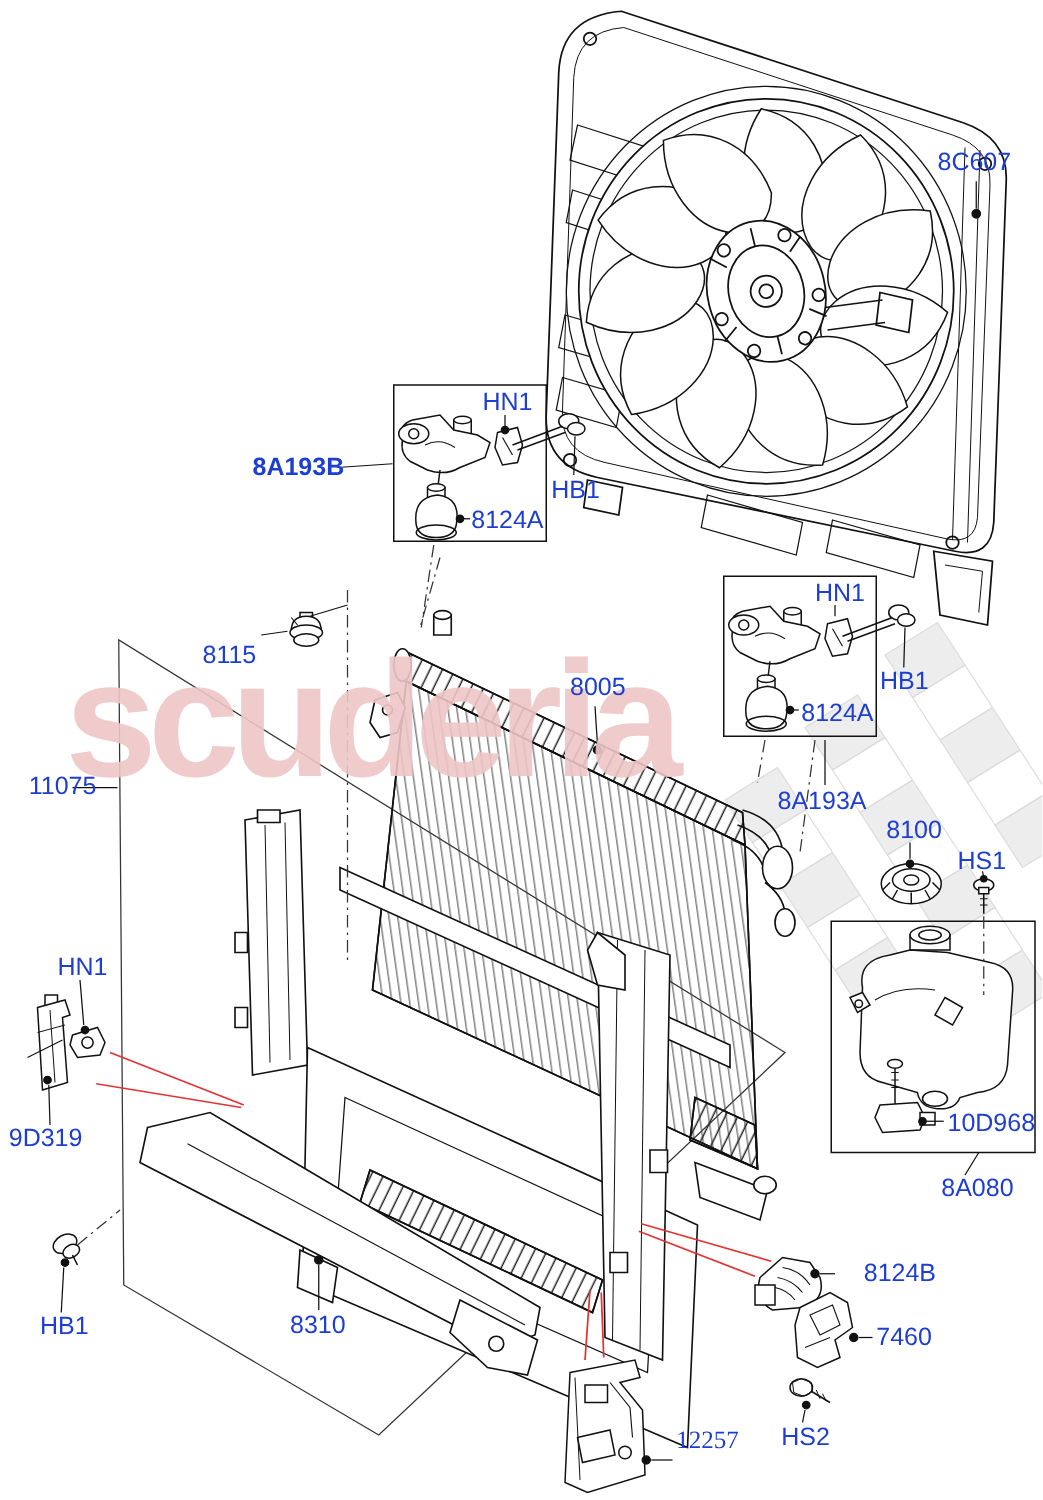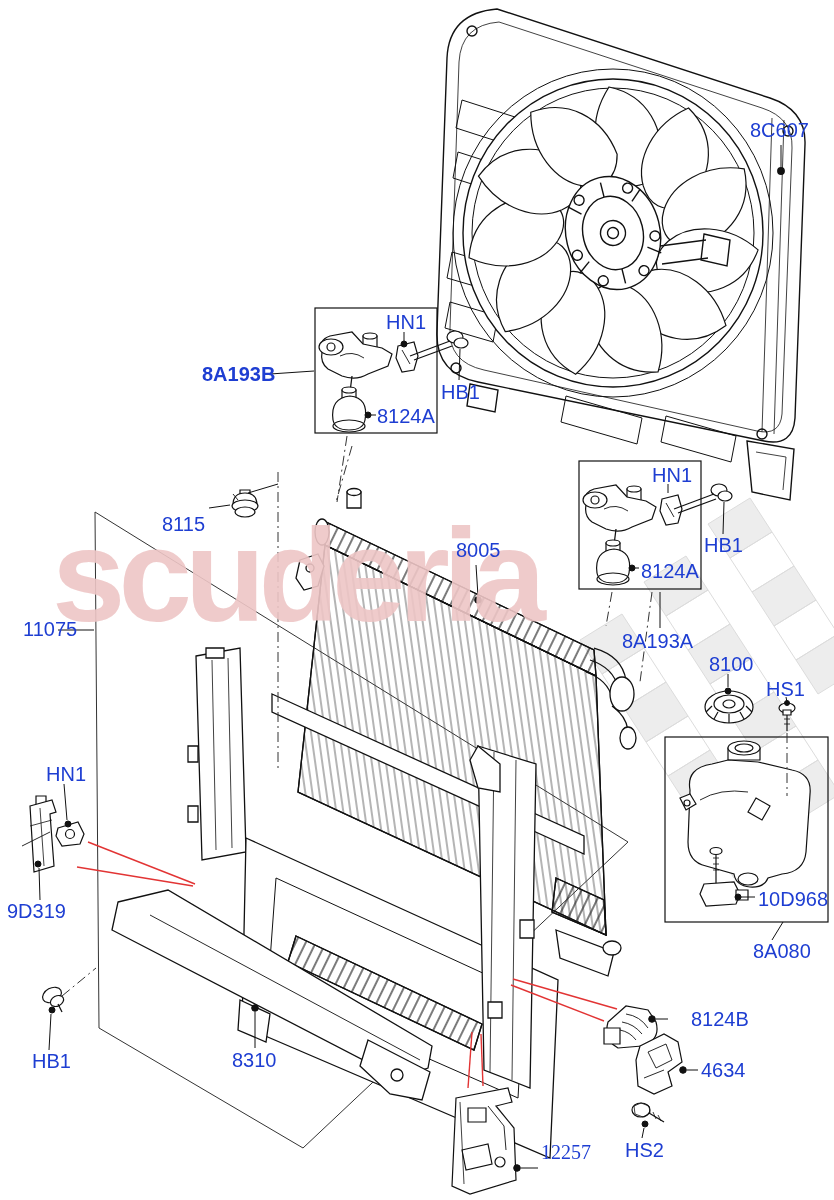--- a/index.html
+++ b/index.html
@@ -396,17 +396,17 @@
 <div class="callout" style="left:622px;top:631px;">8A193A</div>
 <div class="callout" style="left:709px;top:654px;">8100</div>
 <div class="callout" style="left:766px;top:679px;">HS1</div>
 <div class="callout" style="left:758px;top:889px;">10D968</div>
 <div class="callout" style="left:753px;top:941px;text-align:center;">8A080</div>
 <div class="callout" style="left:46px;top:764px;">HN1</div>
 <div class="callout" style="left:7px;top:901px;">9D319</div>
 <div class="callout" style="left:32px;top:1051px;">HB1</div>
 <div class="callout" style="left:232px;top:1050px;">8310</div>
 <div class="callout" style="left:691px;top:1009px;">8124B</div>
-<div class="callout" style="left:701px;top:1060px;">4634</div>
+<div class="callout" style="left:701px;top:1060px;">7460</div>
 <div class="callout" style="left:625px;top:1140px;">HS2</div>
 <div class="callout" style="left:541px;top:1142px;font-family:Liberation Serif, serif;">12257</div>
 
 </div>
 
 </body></html>

